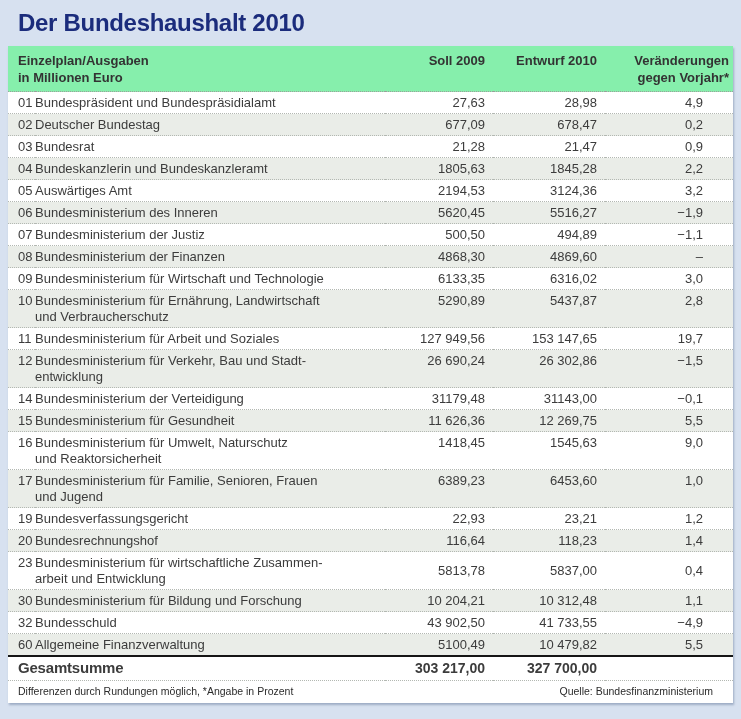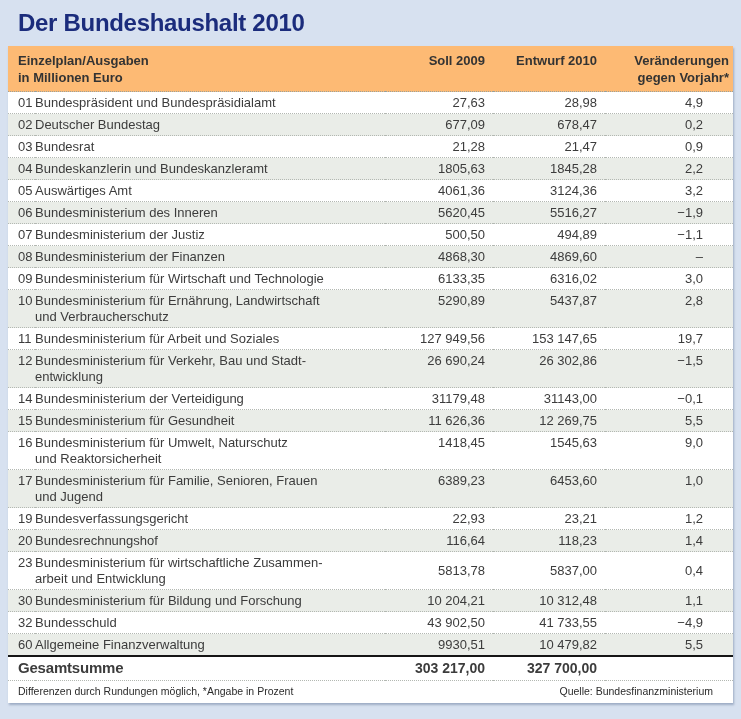--- a/index.html
+++ b/index.html
@@ -28,21 +28,21 @@
     width:100%;
     font-size:13px;
     table-layout:fixed;
   }
   col.c-nr   { width:27px; }
   col.c-name { width:350px; }
   col.c-soll { width:108px; }
   col.c-ent  { width:112px; }
   col.c-chg  { width:128px; }
   thead th {
-    background:#fdba74;
+    background:#86efac;
     color:#333;
     font-weight:bold;
     font-size:13px;
     line-height:17px;
     text-align:left;
     vertical-align:top;
     padding:6px 8px 5px 0;
     white-space:pre-line;
     border-bottom:1px dotted #9aa09a;
   }
@@ -132,21 +132,21 @@
     <td class="nr">04</td>
     <td class="name">Bundeskanzlerin und Bundeskanzleramt</td>
     <td class="val">1805,63</td>
     <td class="val">1845,28</td>
     <td class="val chg">2,2</td>
   </tr>
 
   <tr>
     <td class="nr">05</td>
     <td class="name">Auswärtiges Amt</td>
-    <td class="val">4061,36</td>
+    <td class="val">2194,53</td>
     <td class="val">3124,36</td>
     <td class="val chg">3,2</td>
   </tr>
 
   <tr>
     <td class="nr">06</td>
     <td class="name">Bundesministerium des Inneren</td>
     <td class="val">5620,45</td>
     <td class="val">5516,27</td>
     <td class="val chg">−1,9</td>
@@ -273,21 +273,21 @@
     <td class="nr">32</td>
     <td class="name">Bundesschuld</td>
     <td class="val">43 902,50</td>
     <td class="val">41 733,55</td>
     <td class="val chg">−4,9</td>
   </tr>
 
   <tr>
     <td class="nr">60</td>
     <td class="name">Allgemeine Finanzverwaltung</td>
-    <td class="val">9930,51</td>
+    <td class="val">5100,49</td>
     <td class="val">10 479,82</td>
     <td class="val chg">5,5</td>
   </tr>
 </tbody>
     <tbody>
       <tr class="total-row">
         <td class="label" colspan="2">Gesamtsumme</td>
         <td class="val">303 217,00</td>
         <td class="val">327 700,00</td>
         <td class="val chg"></td>

